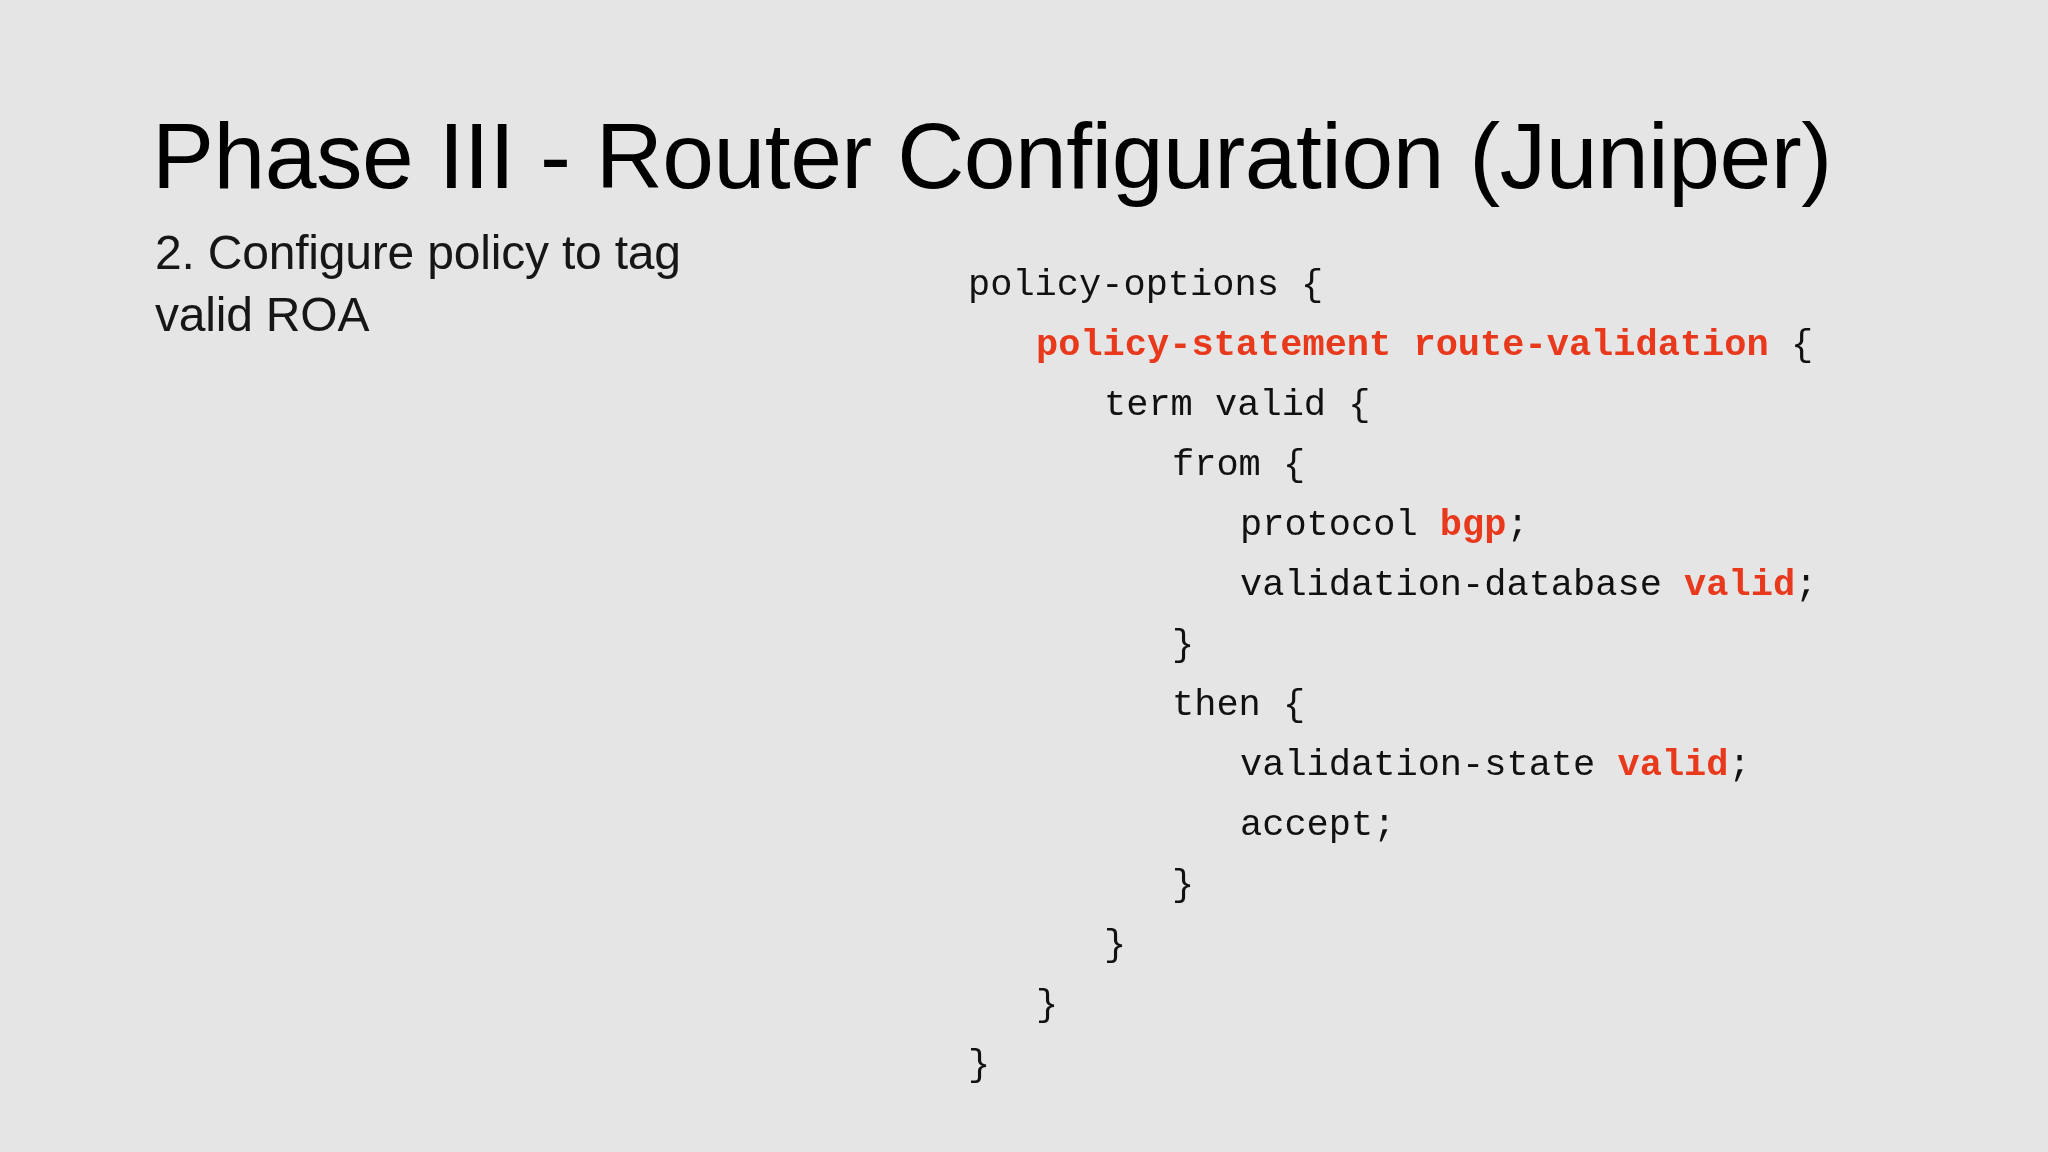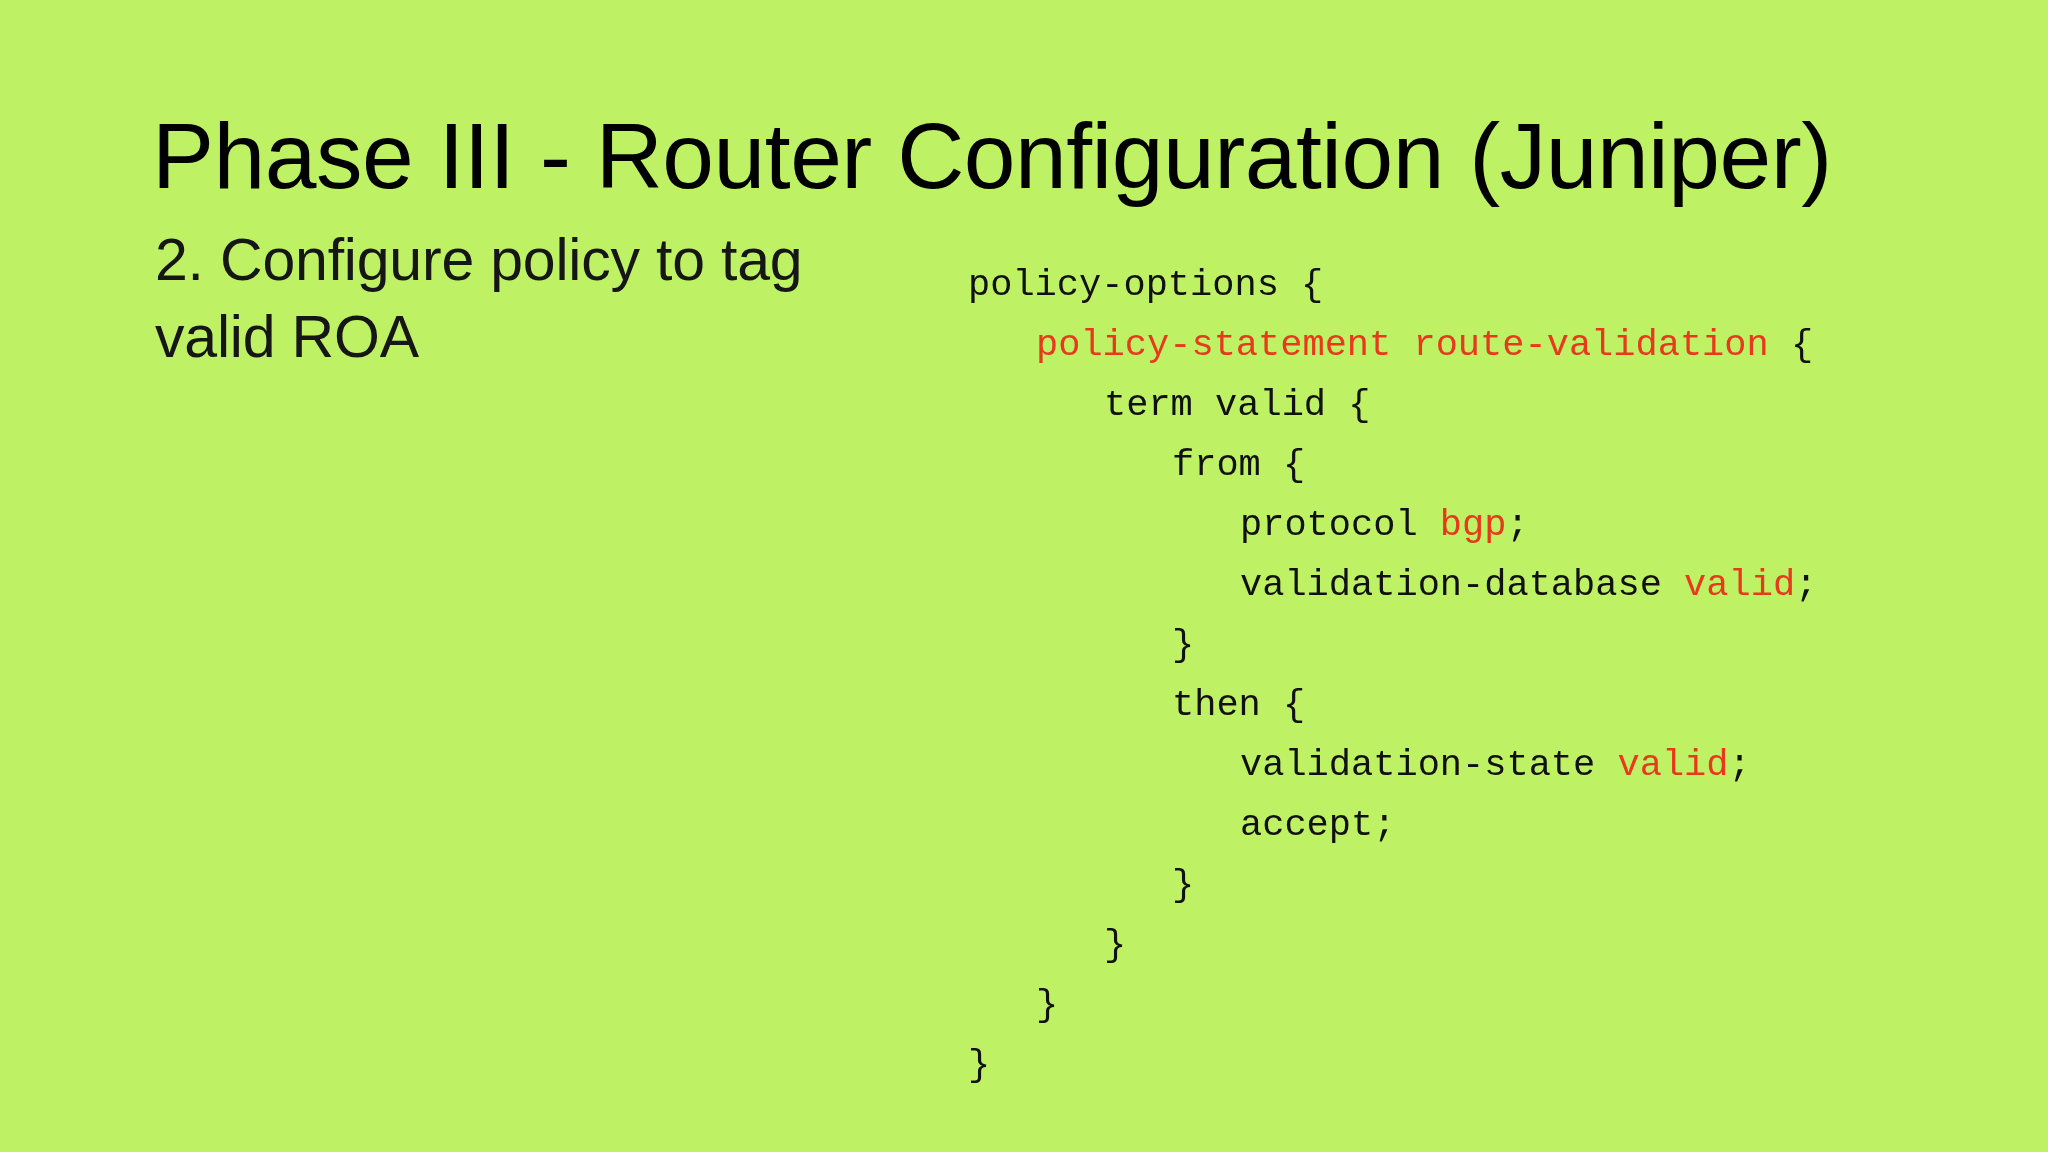--- a/index.html
+++ b/index.html
@@ -14,21 +14,21 @@
     overflow: hidden;
     font-family: "Liberation Sans", sans-serif;
     color: #000000;
     -webkit-font-smoothing: antialiased;
   }
 
   .slide {
     position: relative;
     width: 2048px;
     height: 1152px;
-    background: #bef264;
+    background: #e5e5e5;
   }
 
   
   .slide-title {
     position: absolute;
     left: 152px;
     top: 42px;
     width: 1800px;
     font-family: "Liberation Sans", sans-serif;
     font-size: 93px;
@@ -41,21 +41,21 @@
 
   
   .body-block {
     position: absolute;
     left: 155px;
     top: 222px;
     width: 660px;
   }
   .body-line {
     font-family: "Liberation Sans", sans-serif;
-    font-size: 59px;
+    font-size: 48px;
     font-weight: 400;
     line-height: 1.30;
     color: #161616;
     letter-spacing: -0.2px;
   }
 
   
   .code-block {
     position: absolute;
     left: 968px;
@@ -66,21 +66,21 @@
     color: #111111;
     white-space: pre;
   }
   .code-line {
     height: 60px;
     white-space: pre;
     font-family: "Liberation Mono", "DejaVu Sans Mono", monospace;
   }
   .tok-kw {
     color: #E8391D;
-    font-weight: normal;
+    font-weight: bold;
   }
   .tok-plain {
     color: #111111;
     font-weight: normal;
   }
 </style>
 </head>
 <body>
 
 <div class="slide">

